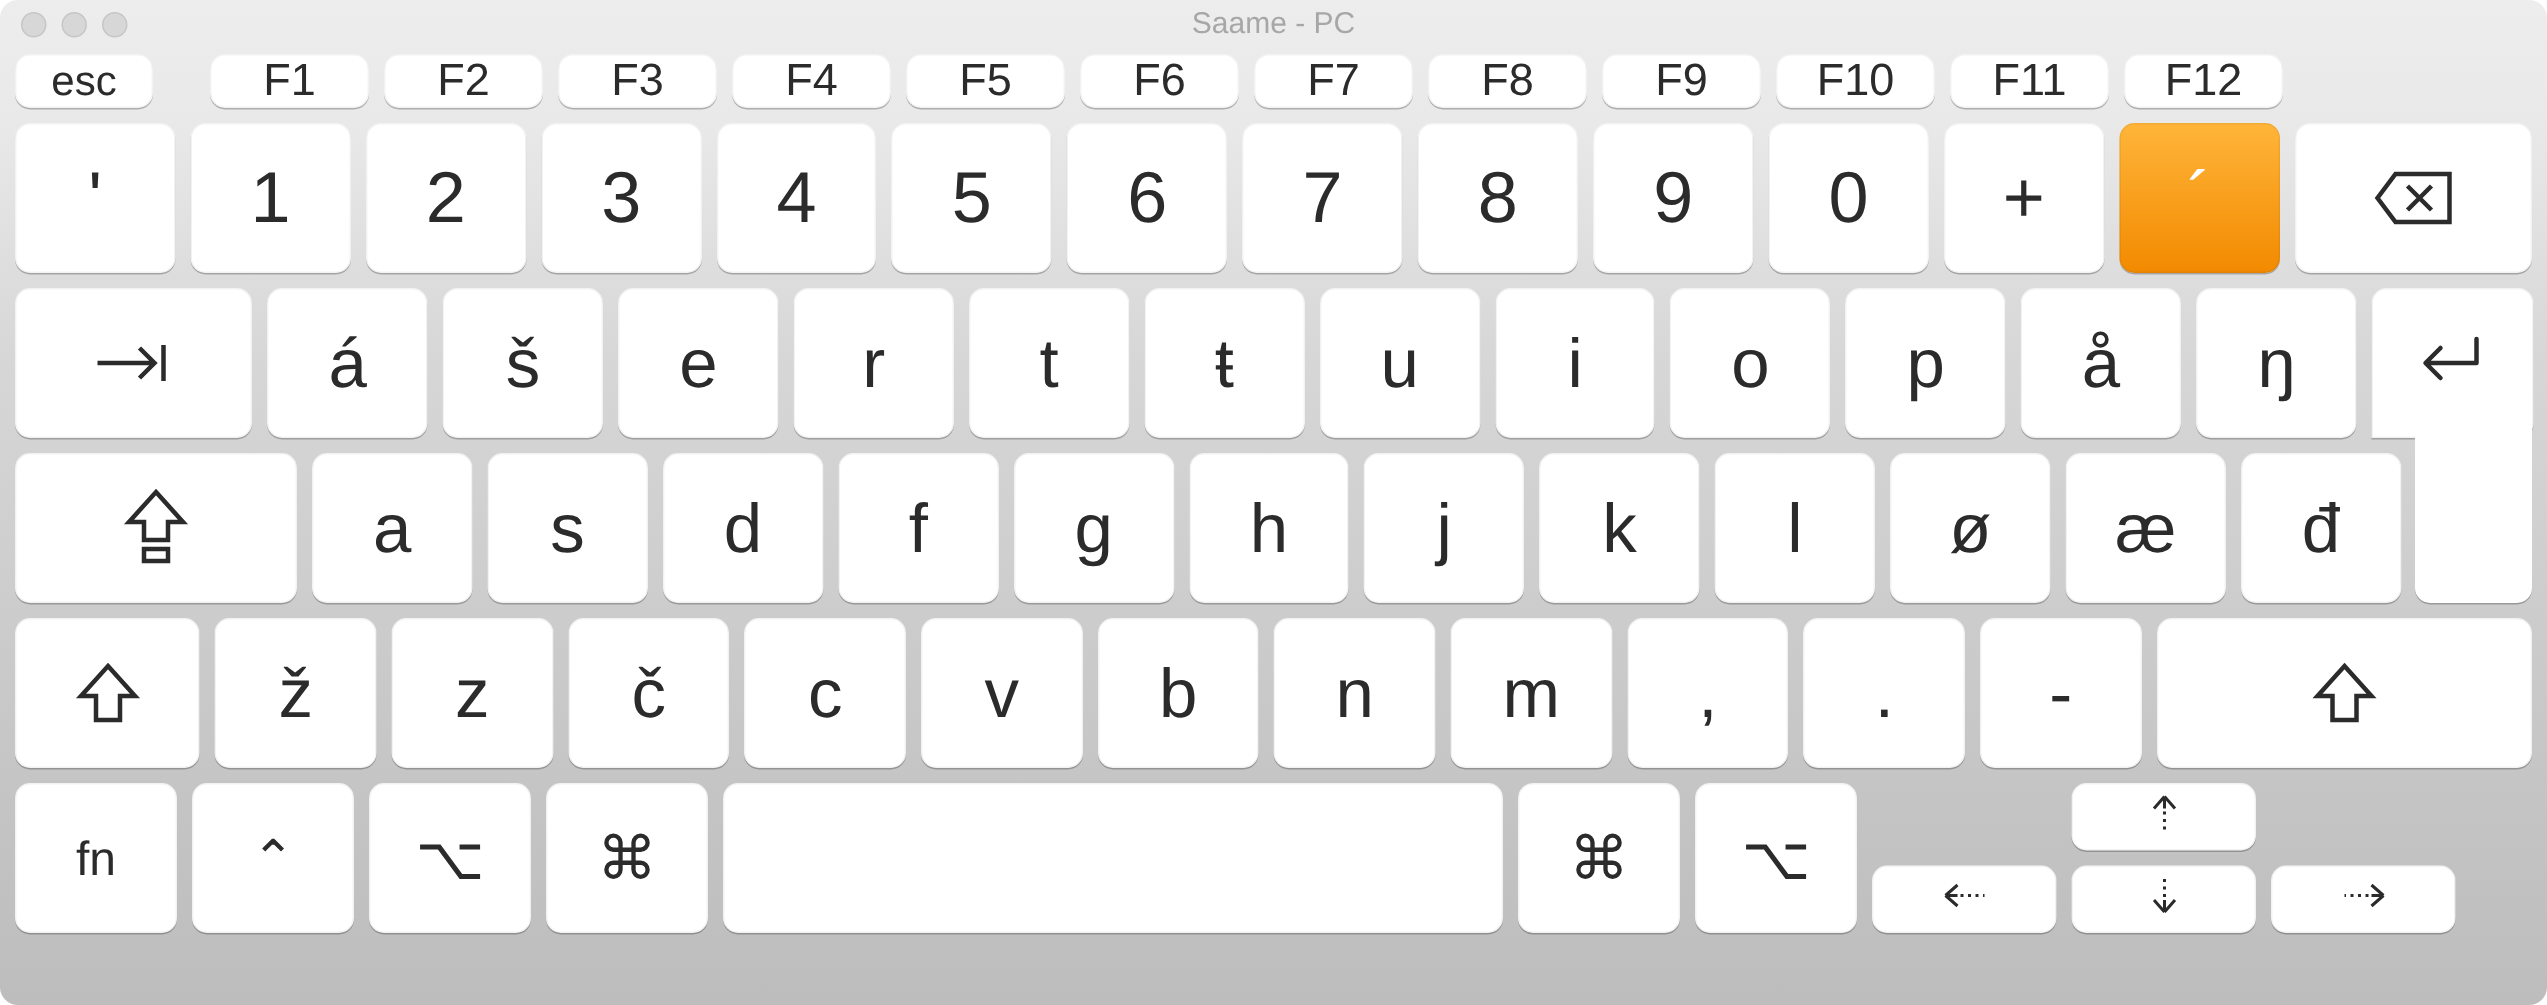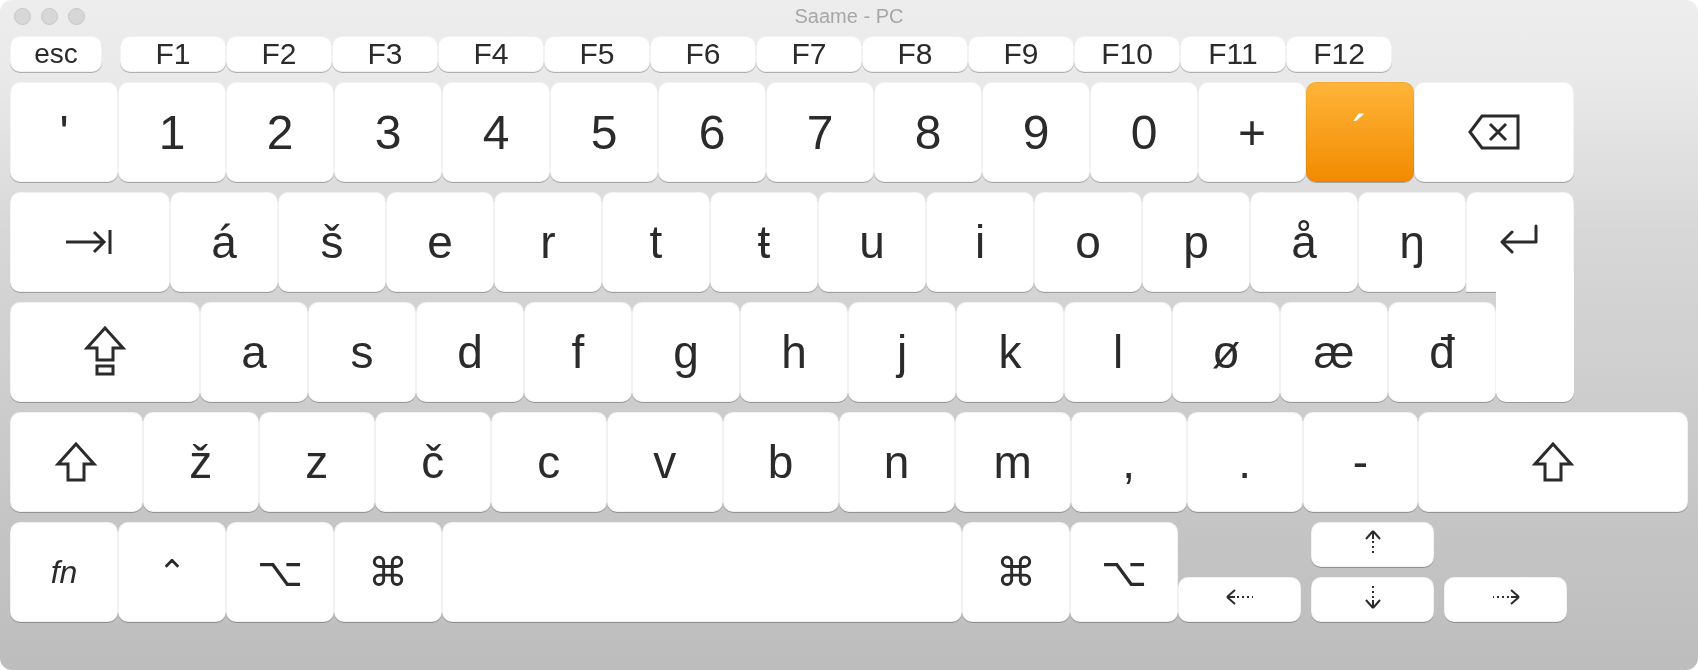--- a/index.html
+++ b/index.html
@@ -40,20 +40,21 @@
     height: 15px;
     border-radius: 50%;
     background: #d7d7d7;
     border: 1px solid #c6c6c6;
   }
   .keyboard {
     padding: 4px 10px 10px 10px;
   }
   .row {
     display: flex;
+    gap: 10px;
     margin-bottom: 10px;
   }
   .key {
     background: #fff;
     border-radius: 10px;
     box-shadow: 0 1px 0 rgba(0,0,0,0.25), inset 0 0 0 1px rgba(0,0,0,0.05);
     display: flex;
     align-items: center;
     justify-content: center;
     color: #2b2b2b;
@@ -124,21 +125,21 @@
   .r3 .key { width: 108px; height: 100px; font-size: 46px; }
   .r3 .caps { width: 190px; }
   .r3 .filler-enter { width: 78px; visibility: hidden; }
 
   .r4 .key { width: 117px; height: 100px; font-size: 46px; }
   .r4 .shift-left  { width: 134px; }
   .r4 .shift-right { width: 272px; }
 
   .r5 { margin-bottom: 0; align-items: flex-end; }
   .r5 .key { width: 108px; height: 100px; font-size: 34px; }
-  .r5 .fn   { font-size: 32px; font-style: italic; }
+  .r5 .fn   { font-size: 32px; }
   .r5 .space { width: 520px; }
   .r5 .arrow { width: 123px; height: 45px; font-size: 22px; }
   .arrow-cluster {
     display: grid;
     grid-template-columns: repeat(3, 123px);
     grid-template-rows: 45px 45px;
     gap: 10px;
     align-content: end;
   }
   .arrow-cluster .up    { grid-column: 2; grid-row: 1; }

